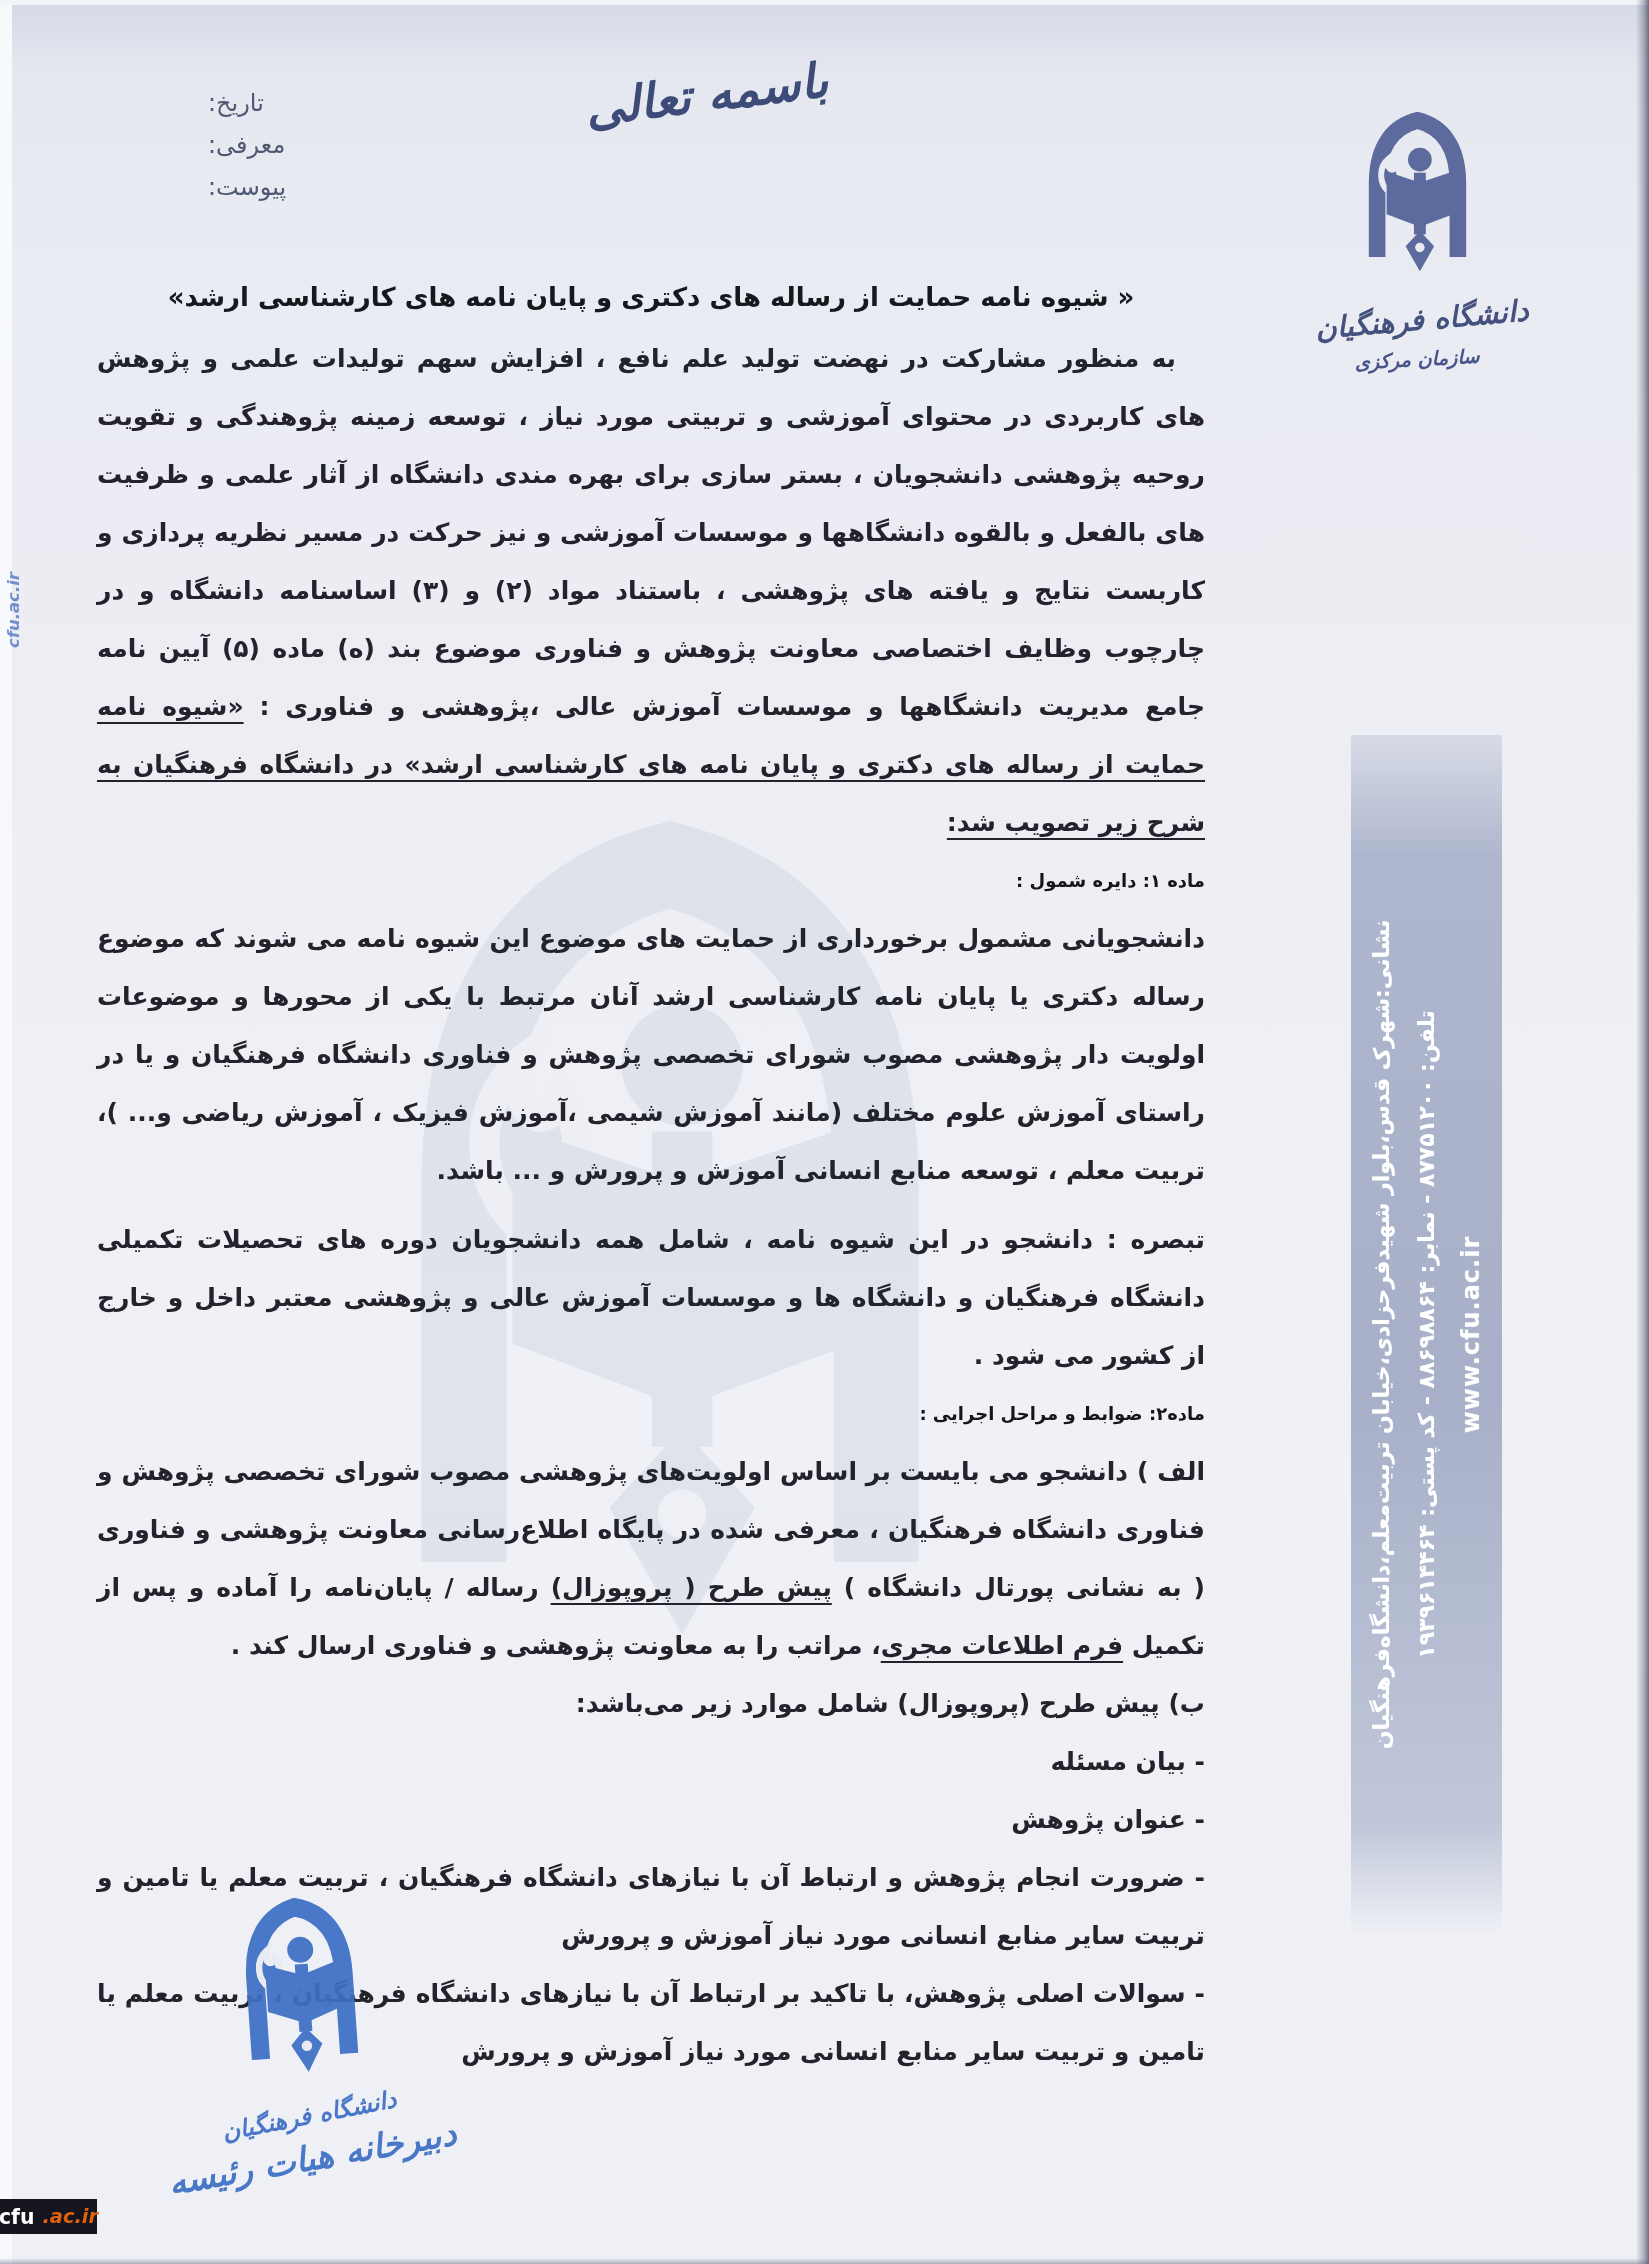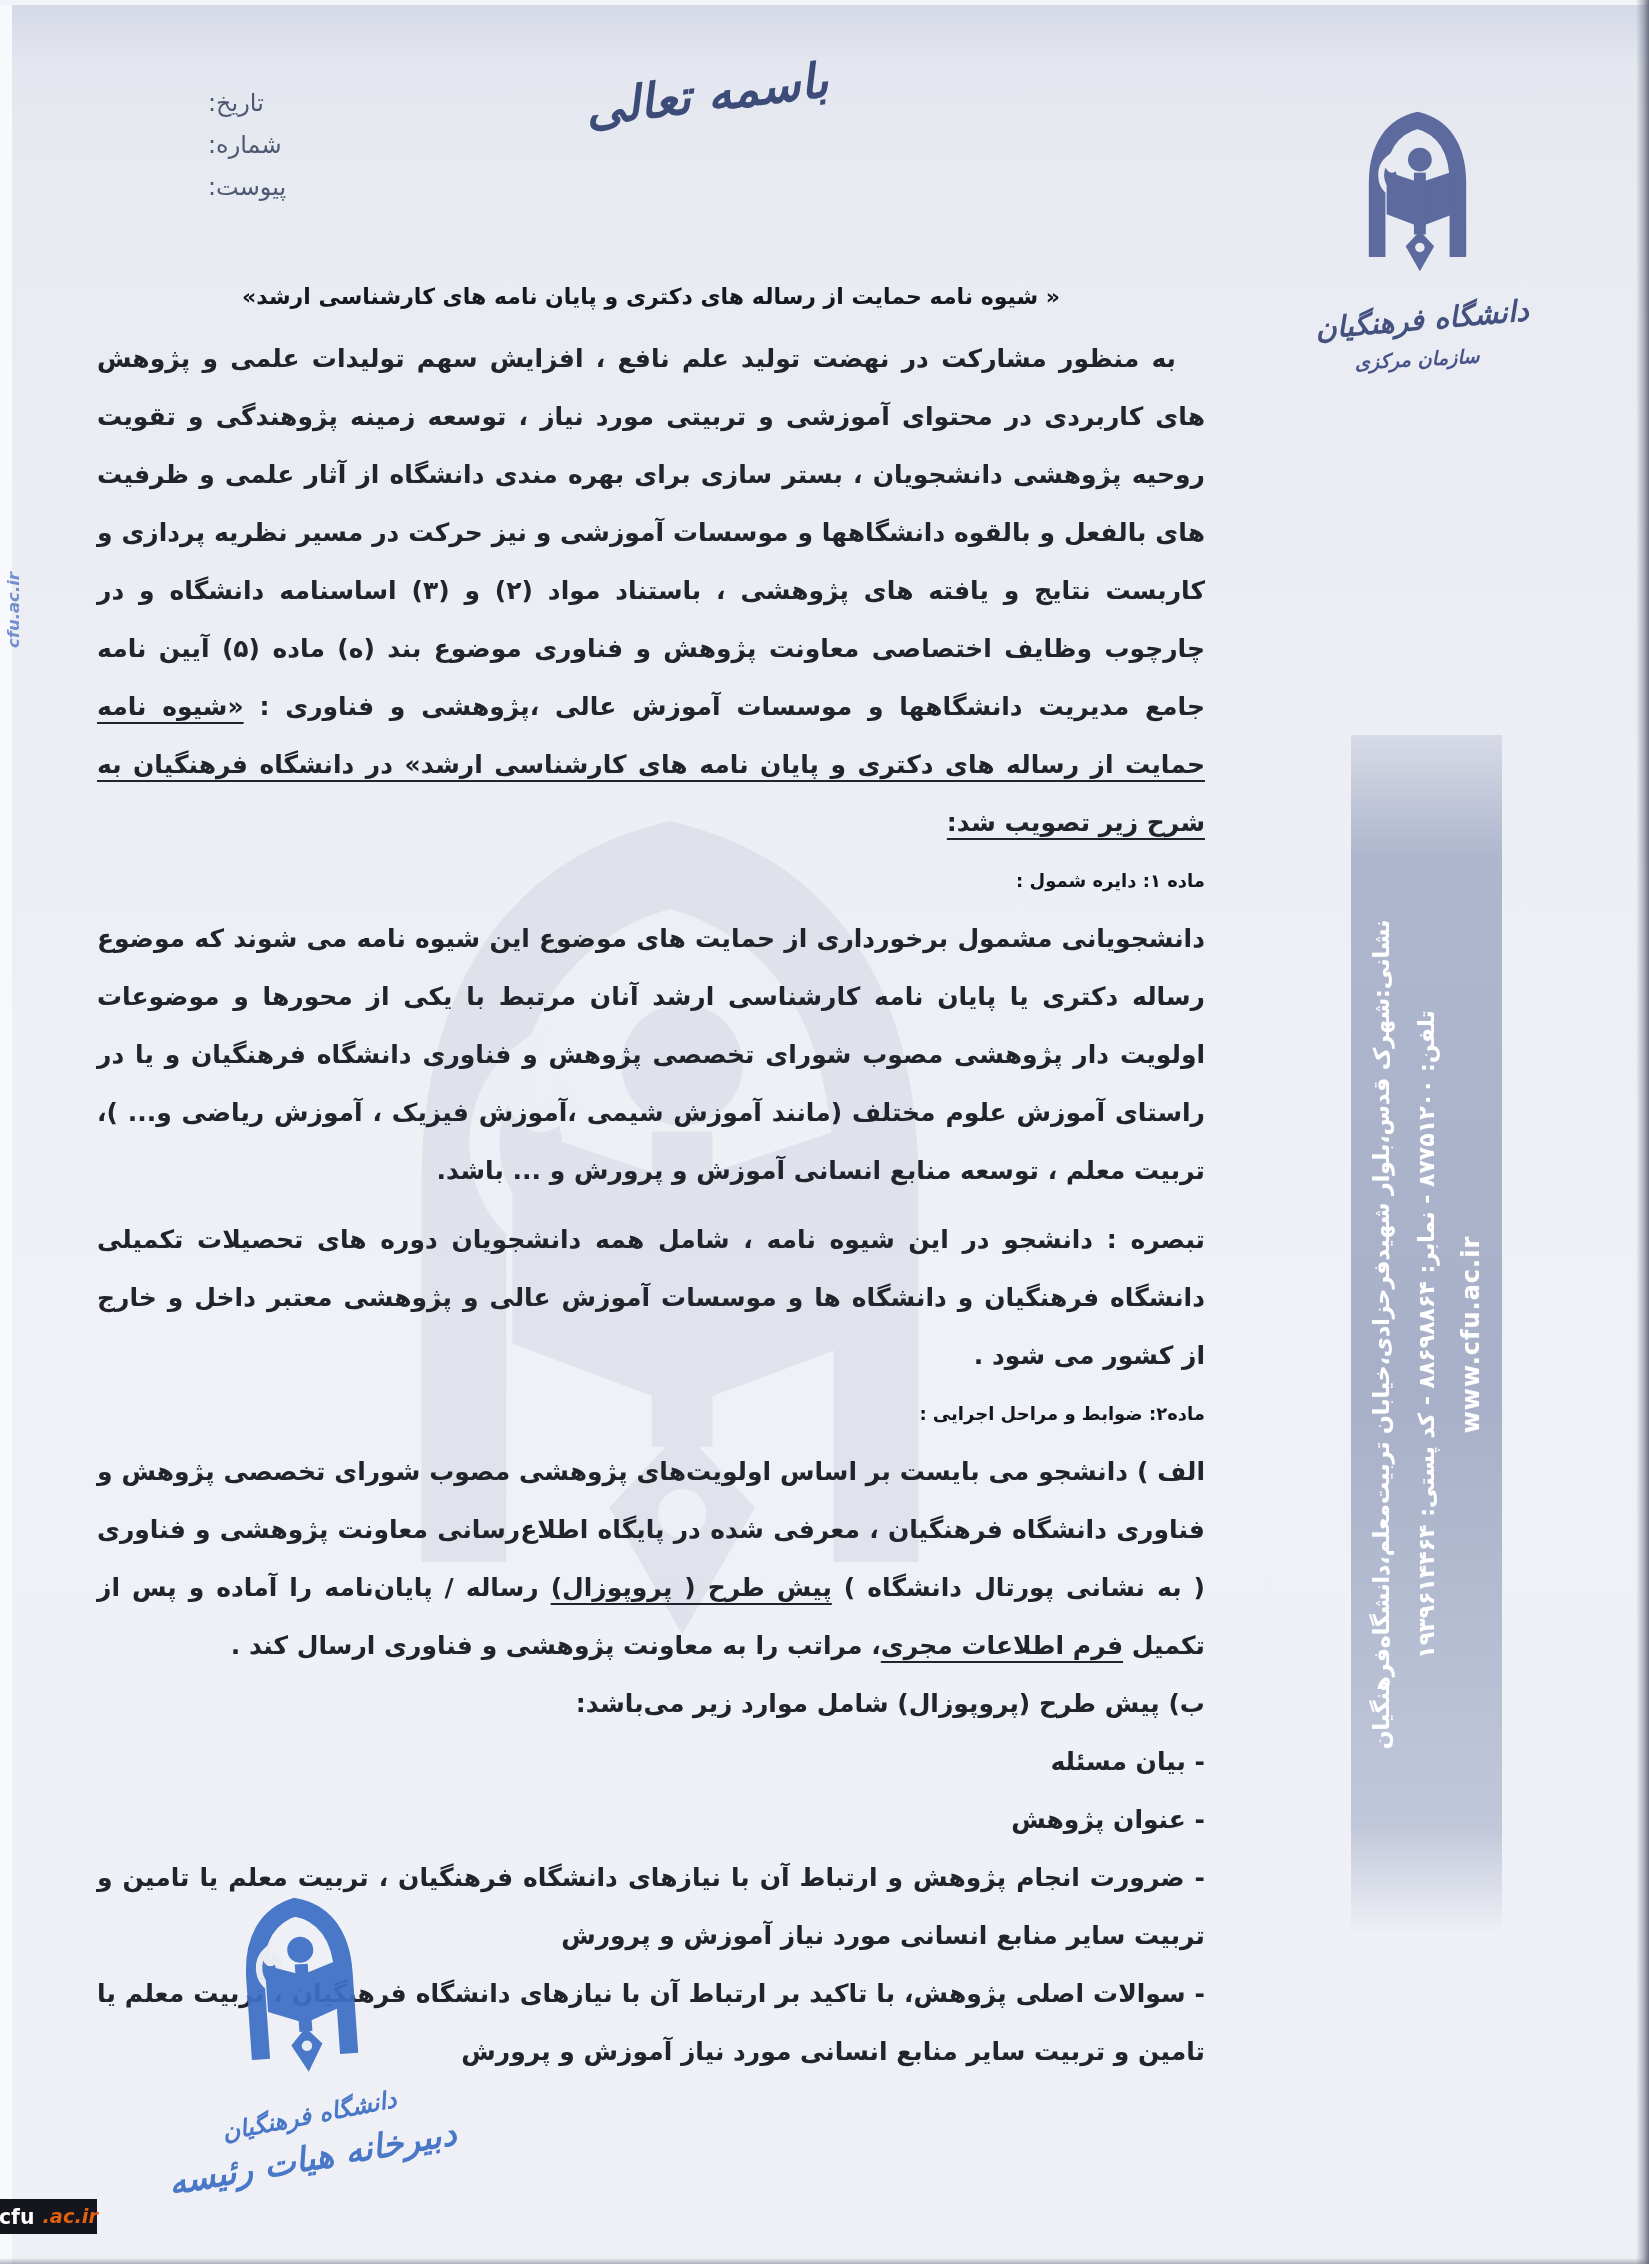--- a/index.html
+++ b/index.html
@@ -22,21 +22,21 @@
     color:#4e5872;font-size:24px;line-height:42px;font-weight:400;}
   .bismillah{position:absolute;left:561px;top:66px;width:291px;text-align:center;
     font-size:48px;font-weight:bold;font-style:italic;color:#3d4b78;transform:rotate(-7deg);}
   .org-block{position:absolute;left:1315px;top:105px;width:204px;text-align:center;color:#5c6a9d;}
   .org-logo{width:147px;height:190px;}
   .org-name{font-size:29px;font-weight:bold;font-style:italic;color:#44517f;transform:rotate(-5deg);margin-top:3.9px;white-space:nowrap;}
   .org-sub{font-size:19.4px;font-weight:bold;font-style:italic;color:#49558a;transform:rotate(-3deg);margin-top:11.6px;}
   
   .doc-body{position:absolute;left:97px;top:268px;width:1108px;direction:rtl;
     font-size:25px;font-weight:bold;color:#23242b;line-height:58px;text-align:justify;}
-  .doc-title{font-size:22px;text-align:center;margin:0 0 3.9px 0;line-height:58px;color:#17181e;}
+  .doc-title{font-size:26px;text-align:center;margin:0 0 3.9px 0;line-height:58px;color:#17181e;}
   .doc-body p{margin:0;}
   .doc-body h2{font-size:18px;margin:0;line-height:58px;color:#15161c;}
   .indent{text-indent:29px;}
   .u{text-decoration:underline;text-underline-offset:6.8px;text-decoration-thickness:1.9px;}
   .note-gap{margin-top:11.6px !important;}
   
   .side-band{position:absolute;left:827px;top:1259px;width:1199px;height:151px;
     transform:rotate(-90deg);
     display:flex;flex-direction:column;justify-content:center;
     background:linear-gradient(to right,rgba(170,179,202,0) 0%,rgba(188,195,215,.9) 9%,
@@ -89,21 +89,21 @@
   <div class="edge-bottom"></div>
 
   <div class="watermark">
     <svg viewBox="0 0 120 160">
         <use href="#uni-logo"></use>
       </svg>
   </div>
 
   <div class="meta">
     <div>تاریخ:</div>
-    <div>شماره:</div>
+    <div>معرفی:</div>
     <div>پیوست:</div>
   </div>
 
   <div class="bismillah">باسمه تعالی</div>
 
   <div class="org-block">
     <svg class="org-logo" viewBox="0 0 120 160">
         <use href="#uni-logo"></use>
       </svg>
     <div class="org-name">دانشگاه فرهنگیان</div>

